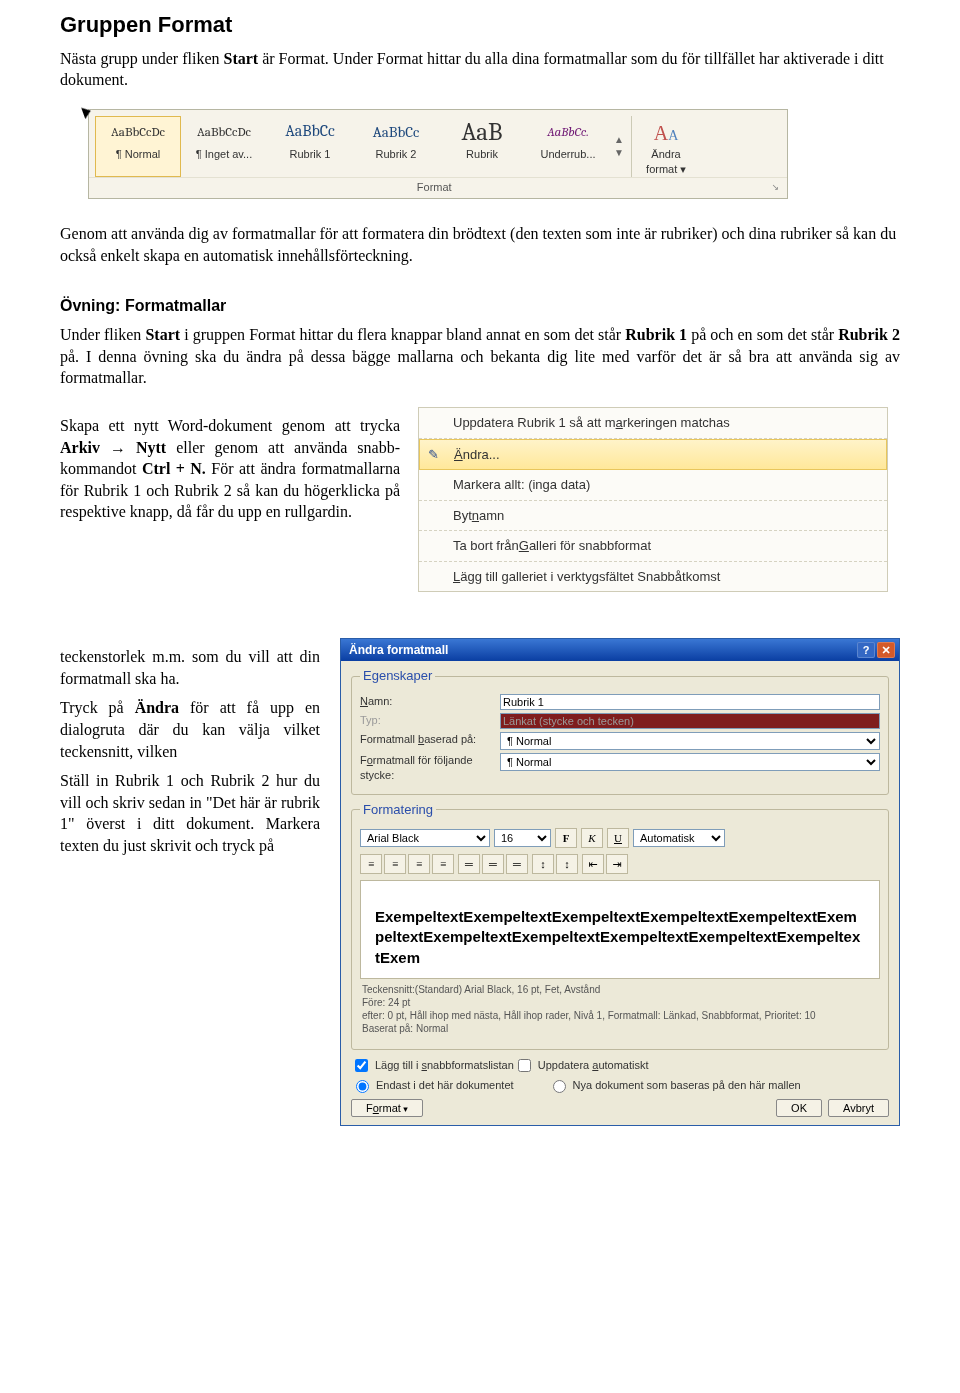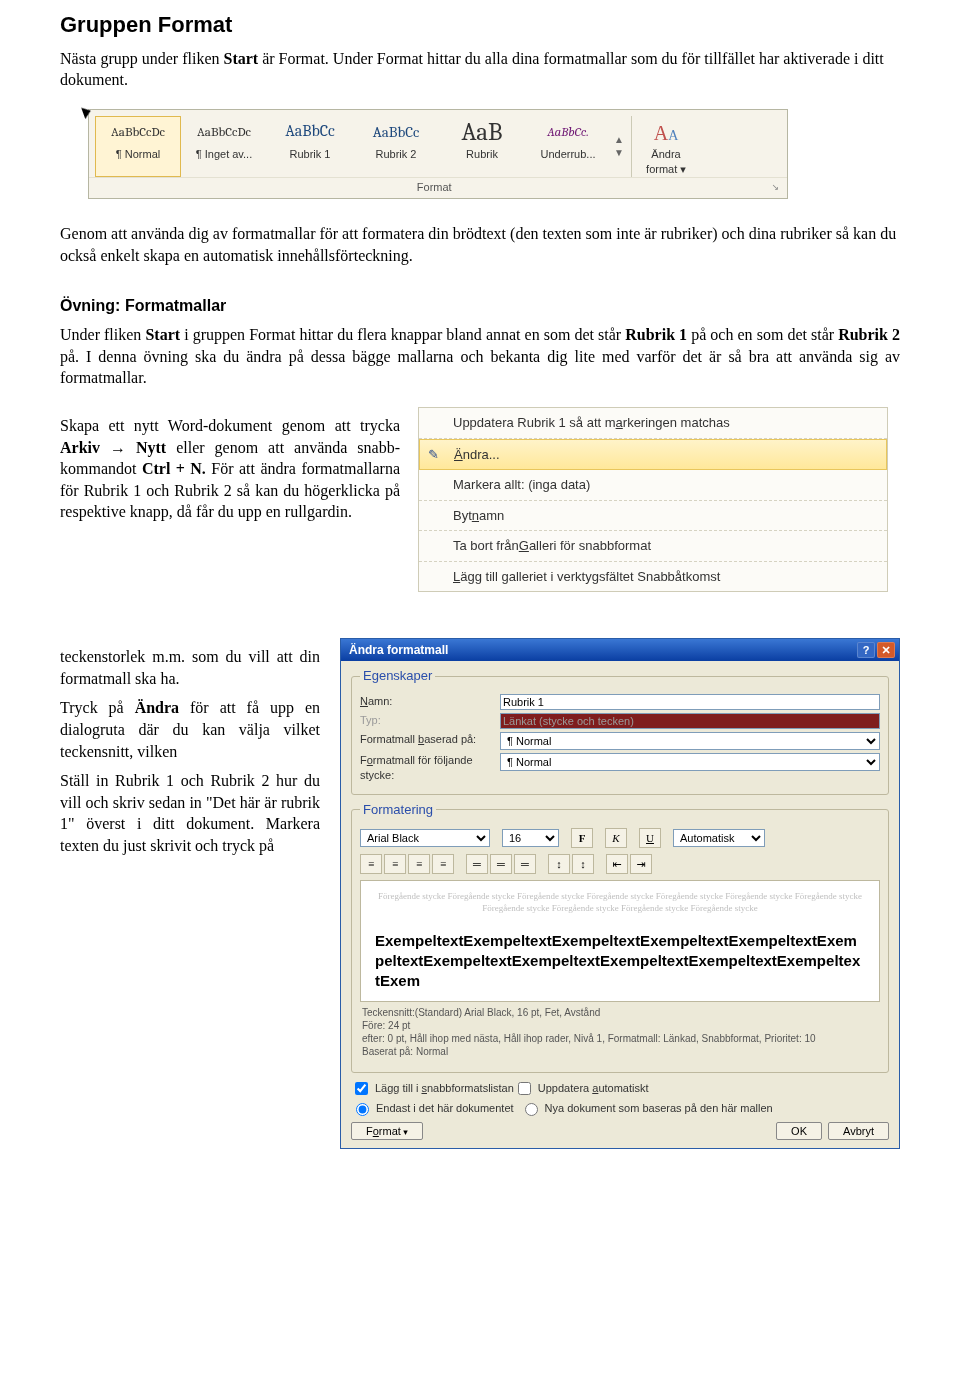--- a/index.html
+++ b/index.html
@@ -56,31 +56,31 @@
   .dialog .titlebar .wbtn.help { background: #3468c4; }
   .dialog .body { padding: 6px 10px 8px 10px; }
   .dialog fieldset { border: 1px solid #bdb89e; border-radius: 3px; padding: 6px 8px 8px 8px; margin: 0 0 6px 0; }
   .dialog fieldset legend { color: #2a4eab; padding: 0 3px; font-size: 13px; }
   .dialog .frow { display: flex; align-items: flex-start; margin: 3px 0; border-radius: 7px; }
   .dialog .flabel { width: 140px; color: #333; }
   .dialog .flabel.dim { color: #9a9a9a; }
   .dialog .fval { flex: 1; }
   .dialog .fval input[type="text"], .dialog .fval select { width: 100%; font-size: 11px; padding: 1px 2px; border: 1px solid #7f9db9; background: #fff; }
   .dialog .fval.dim input, .dialog .fval.dim select { color: #9a9a9a; background: #7f1d1d; }
-  .dialog .toolbar { display: flex; gap: 12px; align-items: center; margin: 4px 0 6px 0; flex-wrap: wrap; }
+  .dialog .toolbar { display: flex; gap: 4px; align-items: center; margin: 4px 0 6px 0; flex-wrap: wrap; }
   .dialog .toolbar select { font-size: 11px; border: 1px solid #7f9db9; background: #fff; padding: 1px 2px; }
   .dialog .toolbar .tbtn { width: 22px; height: 20px; border: 1px solid #bdb89e; background: #f5f2e6; display: flex; align-items: center; justify-content: center; font-size: 11px; font-family: "Times New Roman", serif; }
   .dialog .toolbar .group { display: flex; gap: 2px; }
   .dialog .preview-box { border: 1px solid #bdb89e; background: #fff; padding: 10px 14px; }
   .dialog .preview-box .graytext { color: #bfbfbf; font-size: 9px; font-family: Georgia, serif; line-height: 1.3; text-align: center; }
   .dialog .preview-box .sample { font-family: "Arial Black", Arial, sans-serif; font-weight: 900; font-size: 15px; color: #000; text-align: left; line-height: 1.35; margin-top: 16px; word-break: break-all; }
   .dialog .info { font-size: 10px; color: #555; padding: 4px 2px 6px 2px; line-height: 1.3; }
   .dialog .checks { display: flex; margin: 2px 0; }
   .dialog .checks label, .dialog .radios label { display: flex; align-items: center; gap: 4px; font-size: 11px; color: #333; }
-  .dialog .radios { display: flex; gap: 6px; margin: 2px 0 6px 0; }
+  .dialog .radios { display: flex; gap: 34px; margin: 2px 0 6px 0; }
   .dialog .footer { display: flex; justify-content: space-between; align-items: center; margin-top: 4px; }
   .dialog .footer .btn { border: 1px solid #888; background: #f5f2e6; padding: 2px 14px; font-size: 11px; border-radius: 2px; }
   .dialog .footer .btn.drop::after { content: " ▾"; font-size: 9px; }
   .dialog .footer .right-btns { display: flex; gap: 6px; }
   .big-aab { font-family: Cambria, Georgia, serif; font-size: 25px;}
 </style>
 </head>
 <body>
 
 <h1 class="main-heading">Gruppen Format</h1>
@@ -248,21 +248,20 @@
             <div class="group">
               <div class="tbtn">↕</div>
               <div class="tbtn">↕</div>
             </div>
             <div class="group">
               <div class="tbtn">⇤</div>
               <div class="tbtn">⇥</div>
             </div>
           </div>
           <div class="preview-box">
-            <div class="graytext">Föregående stycke Föregående stycke Föregående stycke Föregående stycke Föregående stycke Föregående stycke Föregående stycke Föregående stycke Föregående stycke Föregående stycke Föregående stycke</div>
             <div class="sample">ExempeltextExempeltextExempeltextExempeltextExempeltextExempeltextExempeltextExempeltextExempeltextExempeltextExempeltextExem</div>
           </div>
           <div class="info">
             <div>Teckensnitt:(Standard) Arial Black, 16 pt, Fet, Avstånd</div>
             <div>  Före:  24 pt</div>
             <div>  efter:  0 pt, Håll ihop med nästa, Håll ihop rader, Nivå 1, Formatmall: Länkad, Snabbformat, Prioritet: 10</div>
             <div>  Baserat på: Normal</div>
           </div>
         </fieldset>
         <div class="checks">

